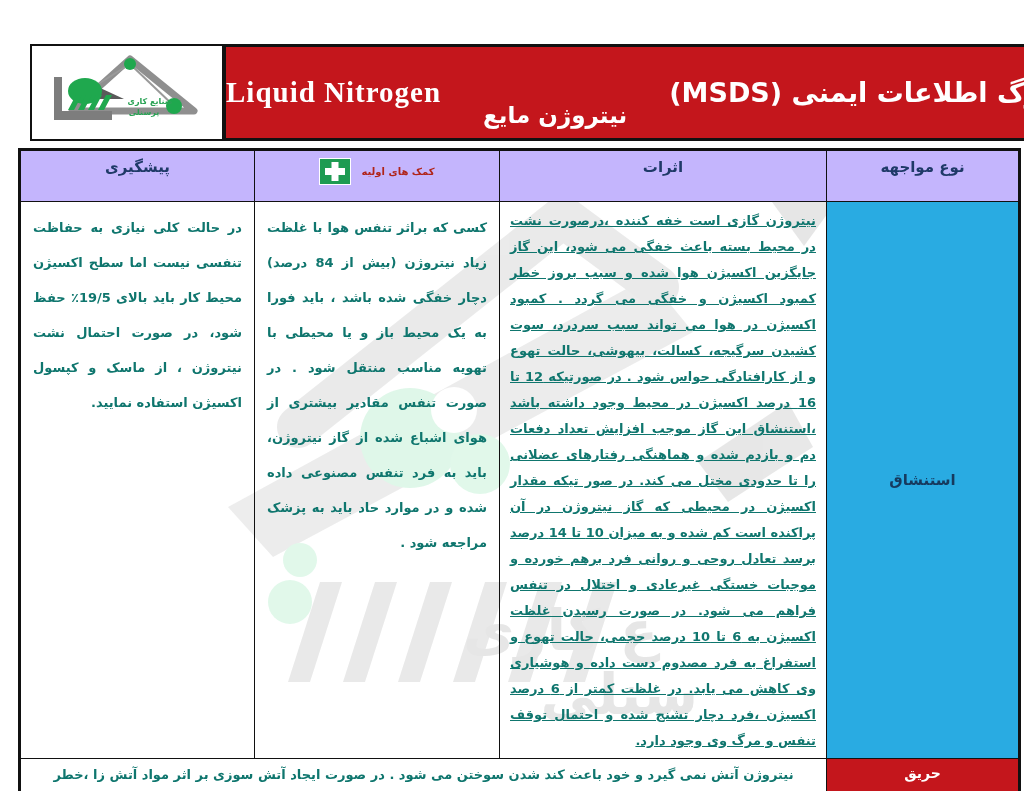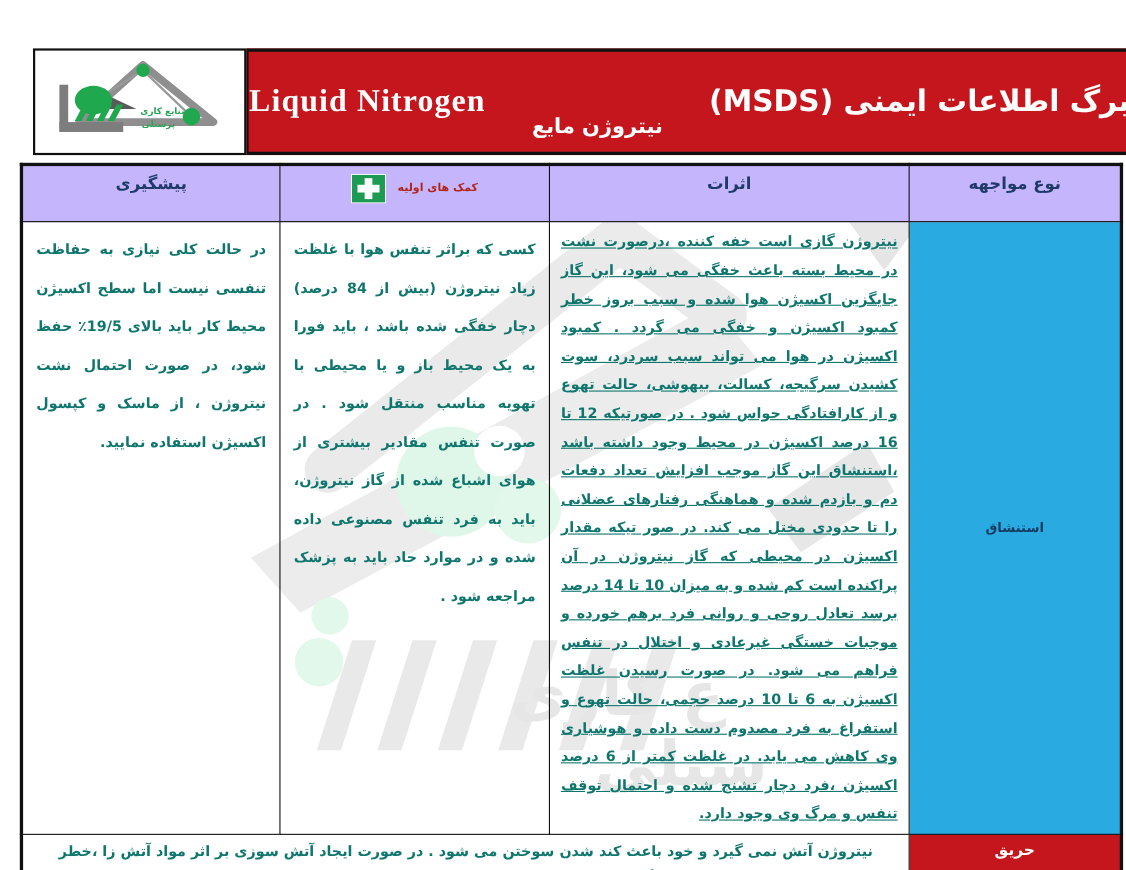--- a/index.html
+++ b/index.html
@@ -13,42 +13,42 @@
   .header-row{position:absolute;left:30px;top:44px;width:1000px;height:97px;display:flex;z-index:2;}
   .logo-box{
     width:212px;height:100%;box-sizing:border-box;background:#ffffff;
     border:2px solid #111;display:flex;align-items:center;justify-content:center;
   }
   .title-box{
     flex:1;height:100%;box-sizing:border-box;background:#c4161c;border:3px solid #111;border-left-width:2px;
     display:flex;direction:rtl;align-items:center;justify-content:center;gap:42px;color:#fff;
   }
   .title-fa{font-size:27px;font-weight:bold;white-space:nowrap;}
-  .subtitle-fa{font-size:19px;font-weight:bold;white-space:nowrap;margin-top:44px;}
+  .subtitle-fa{font-size:23px;font-weight:bold;white-space:nowrap;margin-top:44px;}
   .title-en{font-family:"Liberation Serif", serif;font-size:29px;font-weight:700;direction:ltr;white-space:nowrap;letter-spacing:1px;}
 
   
   .watermark{position:absolute;left:228px;top:162px;width:792px;height:570px;z-index:0;pointer-events:none;}
 
   
   .table-wrap{position:absolute;left:18px;top:148px;width:1000px;z-index:1;}
   table.msds{width:100%;border-collapse:collapse;direction:rtl;table-layout:fixed;background:transparent;border:3px solid #111;}
   table.msds td{border:1px solid #111;box-sizing:border-box;padding:0;vertical-align:top;}
 
   .th-cell{
     background:#c4b5fd;height:52px;text-align:center;vertical-align:top;
     font-size:15px;font-weight:bold;color:#1f3a68;padding-top:7px !important;
   }
   .th-firstaid-inner{display:flex;align-items:center;justify-content:center;gap:10px;direction:ltr;padding-top:0px;}
   .th-firstaid-label{font-size:10px;font-weight:bold;color:#b02418;}
   .cross-icon{width:32px;height:27px;display:inline-block;}
 
   .label-inhalation{
     background:#29abe2;text-align:center;vertical-align:middle !important;
-    font-size:12px;font-weight:bold;color:#163a5e;
+    font-size:15px;font-weight:bold;color:#163a5e;
   }
   .label-fire{
     background:#c4161c;text-align:center;vertical-align:top;
     font-size:14px;font-weight:bold;color:#ffffff;padding-top:6px !important;
   }
 
   .cell-text{
     background:transparent;color:#0f766e;font-weight:bold;
   }
   .cell-effects{font-size:13px;line-height:26px;text-align:justify;padding:6px 10px 4px 10px !important;height:380px;text-decoration:underline;}

